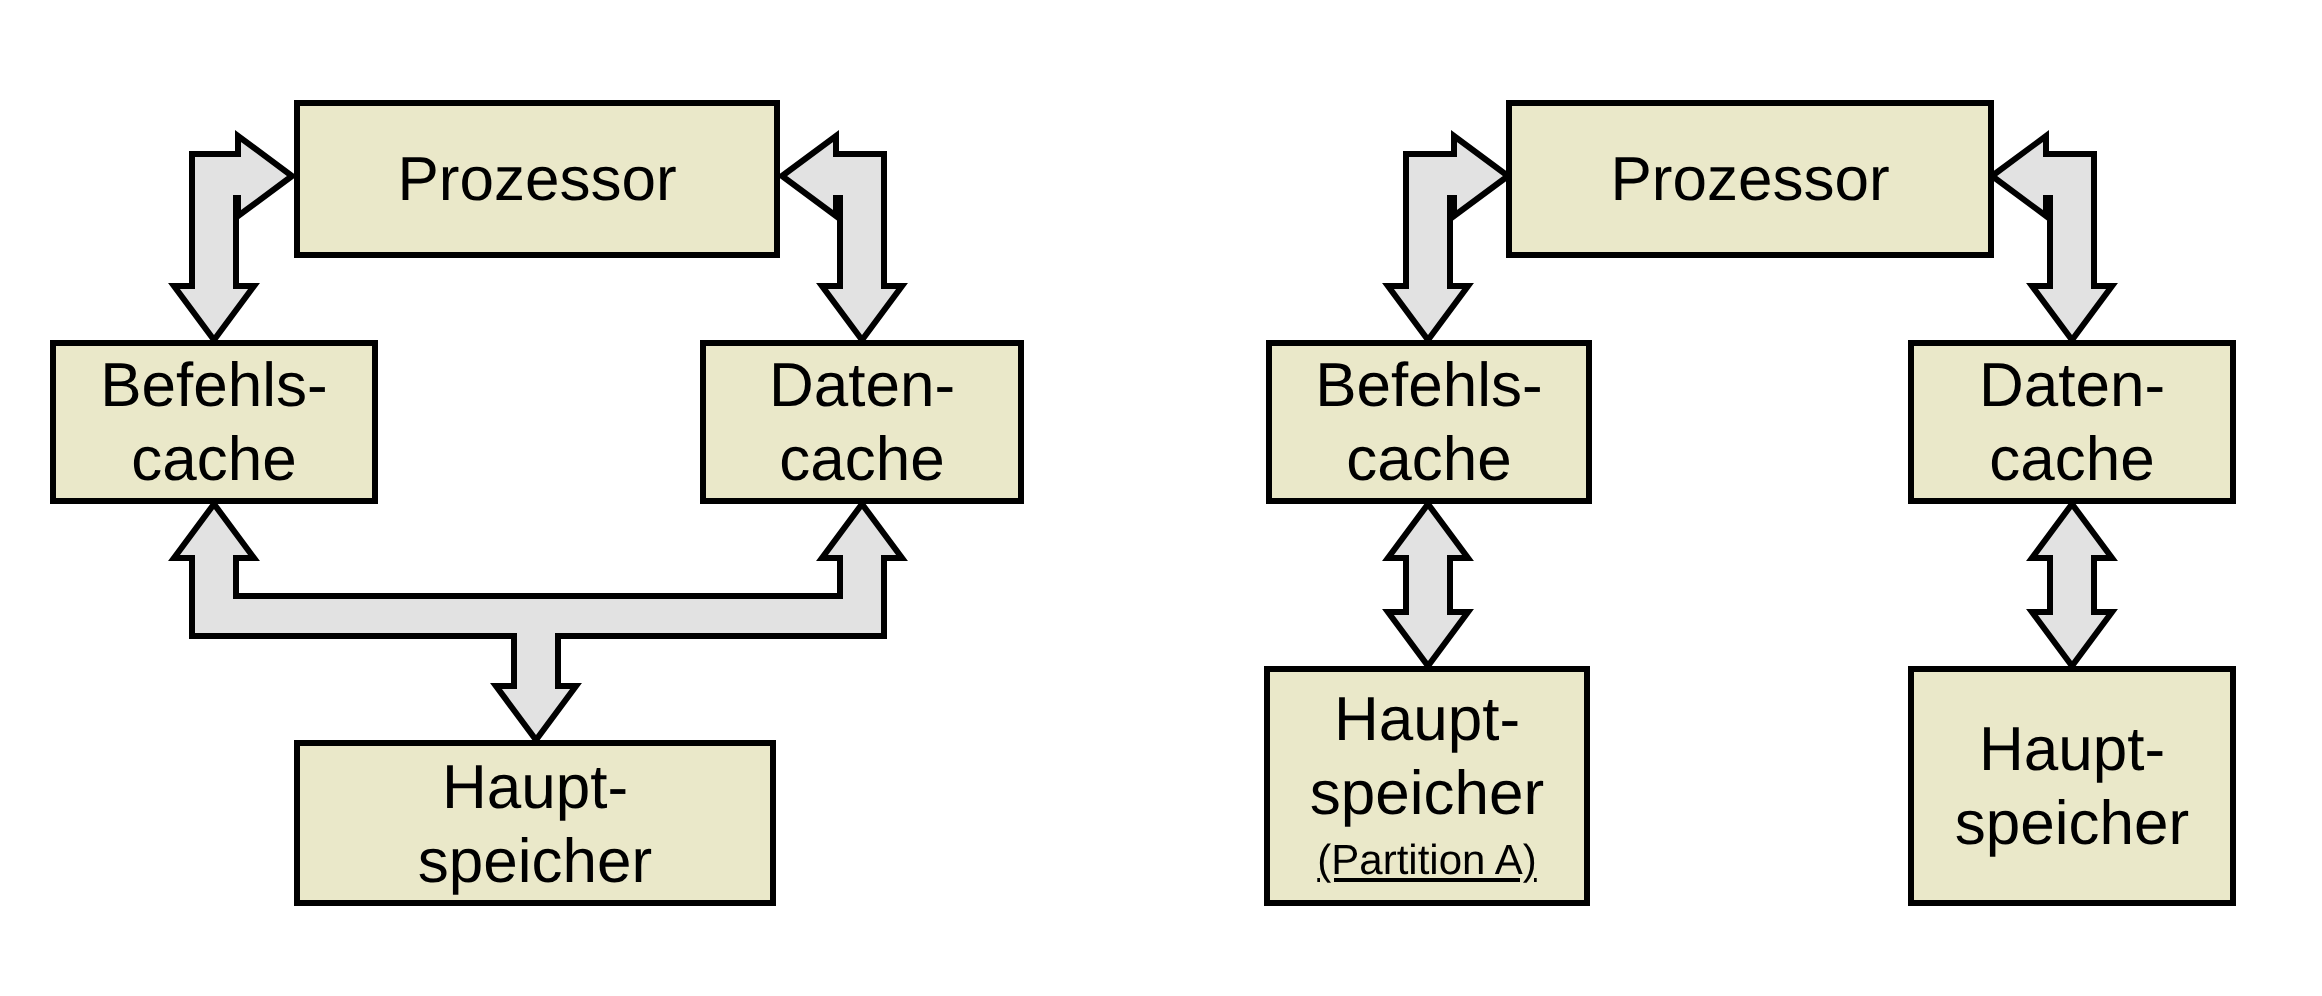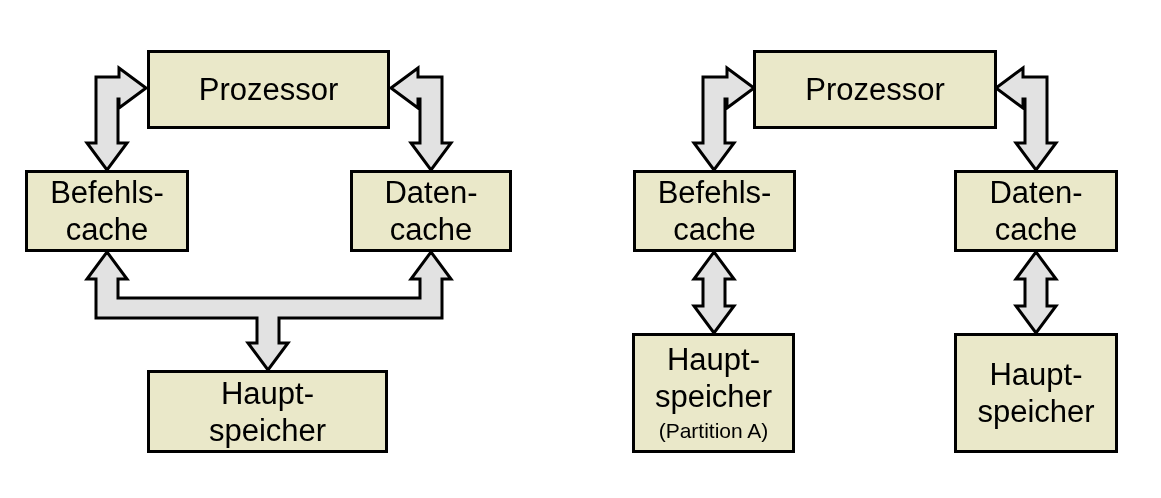--- a/index.html
+++ b/index.html
@@ -49,20 +49,21 @@
   .node .line {
     font-size: 31px;
     line-height: 37px;
     white-space: nowrap;
   }
   .node .subline {
     font-size: 21px;
     line-height: 28px;
     margin-top: 2px;
     white-space: nowrap;
+    text-decoration: underline;
   }
   
   .proz-l   { left: 147px; top:  50px; width: 243px; height:  79px; }
   .bef-l    { left:  25px; top: 170px; width: 164px; height:  82px; }
   .dat-l    { left: 350px; top: 170px; width: 162px; height:  82px; }
   .haupt-l  { left: 147px; top: 370px; width: 241px; height:  83px; }
   
   .proz-r   { left: 753px; top:  50px; width: 244px; height:  79px; }
   .bef-r    { left: 633px; top: 170px; width: 163px; height:  82px; }
   .dat-r    { left: 954px; top: 170px; width: 164px; height:  82px; }

